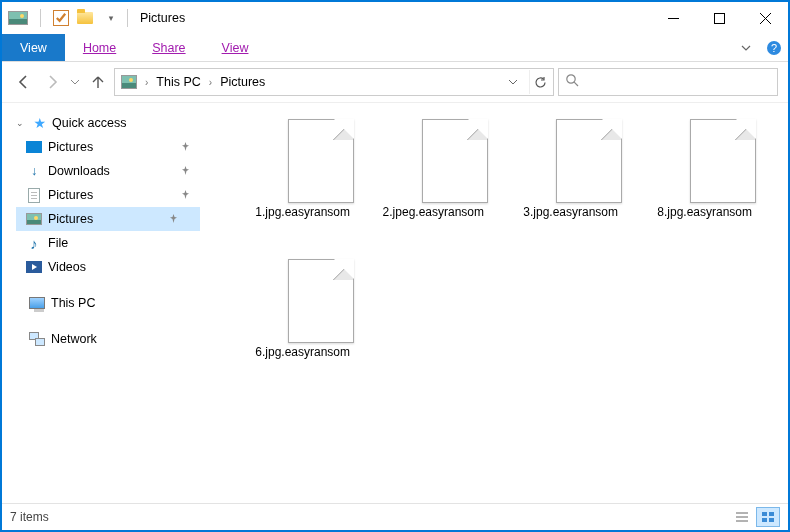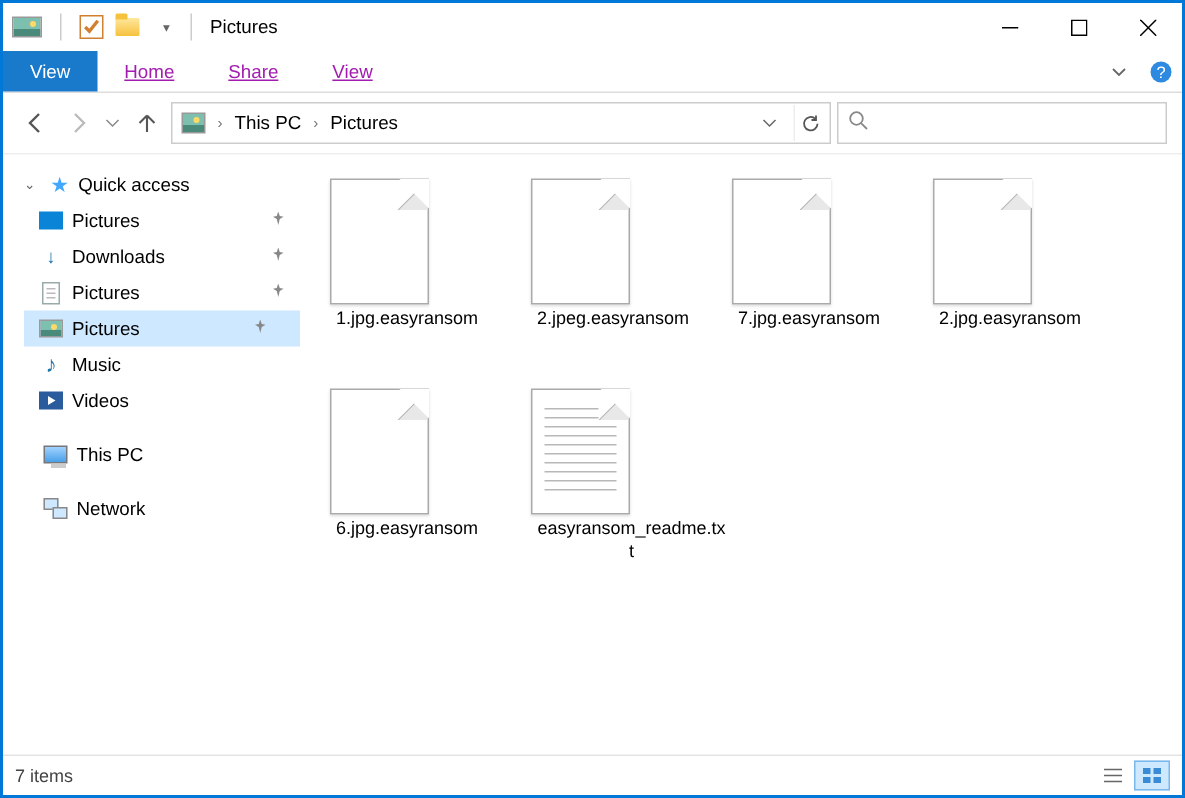--- a/index.html
+++ b/index.html
@@ -33,21 +33,21 @@
 .searchbox .sicon { color:#777; }
 .body { flex:1; display:flex; border-top: 1px solid #eee; min-height:0; }
 .nav { width: 210px; padding: 8px 0 8px 14px; font-size: 12.5px; color:#000; overflow:hidden; }
 .nav .item { display:flex; align-items:center; height:24px; gap:6px; padding-left: 10px; }
 .nav .item.top { padding-left: 0; }
 .nav .item .pin { margin-left:auto; margin-right:22px; color:#888; font-size:10px; }
 .nav .item.selected { background:#cde8ff; margin-right:12px; }
 .nav .gap { height: 12px; }
 .icon-sm { width:16px; height:16px; display:inline-flex; align-items:center; justify-content:center; }
 .files { flex:1; padding: 10px 0 0 8px; display:flex; flex-wrap:wrap; align-content:flex-start; }
-.file { width: 134px; height: 140px; display:flex; flex-direction:column; align-items:flex-start; padding-top:6px; gap:2px; }
+.file { width: 134px; height: 140px; display:flex; flex-direction:column; align-items:flex-end; padding-top:6px; gap:2px; }
 .file .thumb { width: 66px; height: 84px; position:relative; }
 .file .label { font-size: 12px; text-align:center; line-height:1.25; padding: 0 4px; word-break: break-word; }
 .blank-page { width:66px; height:84px; background:#fff; border:1px solid #aaa; position:relative; box-shadow: 0 1px 2px rgba(0,0,0,0.15); }
 .blank-page::before { content:""; position:absolute; top:0; right:0; width:20px; height:20px; background:linear-gradient(135deg, #fff 0 49%, #bbb 50% 52%, #e8e8e8 53% 100%); }
 .blank-page::after { content:""; position:absolute; top:-1px; right:-1px; width:20px; height:20px; background:#fff; clip-path: polygon(100% 0, 0 0, 100% 100%); }
 .txt-page { width:66px; height:84px; background:#fff; border:1px solid #aaa; position:relative; box-shadow: 0 1px 2px rgba(0,0,0,0.15); padding:12px 8px 0 8px; }
 .txt-page::before { content:""; position:absolute; top:0; right:0; width:20px; height:20px; background:linear-gradient(135deg, #fff 0 49%, #bbb 50% 52%, #e8e8e8 53% 100%); }
 .txt-page::after { content:""; position:absolute; top:-1px; right:-1px; width:20px; height:20px; background:#fff; clip-path: polygon(100% 0, 0 0, 100% 100%); }
 .txt-page .ln { height:1px; background:#b8b8b8; margin-bottom:5px; }
 .status { height: 26px; border-top:1px solid #e3e3e3; display:flex; align-items:center; padding: 13px 8px; font-size:12px; color:#444; }
@@ -225,21 +225,21 @@
             </span>
             <span>Pictures</span>
             <span class="pin"><svg width="9" height="9" viewBox="0 0 9 9">
                 <path d="M4.5 0 L5.5 3 L8 3.5 L5.5 5 L4.5 9 L3.5 5 L1 3.5 L3.5 3 Z" fill="#888"></path>
               </svg></span>
           </div>
           <div class="item">
             <span class="icon-sm">
               <span class="music-ico">♪</span>
             </span>
-            <span>Music</span>
+            <span>File</span>
           </div>
           <div class="item">
             <span class="icon-sm">
               <span class="vid-ico"></span>
             </span>
             <span>Videos</span>
           </div>
         </div>
       <div class="gap"></div>
       <div class="item top">
@@ -268,50 +268,33 @@
         <div class="file">
           <div class="thumb">
             <div class="blank-page"></div>
           </div>
           <div class="label">2.jpeg.easyransom</div>
         </div>
         <div class="file">
           <div class="thumb">
             <div class="blank-page"></div>
           </div>
-          <div class="label">7.jpg.easyransom</div>
-        </div>
-        <div class="file">
-          <div class="thumb">
-            <div class="blank-page"></div>
-          </div>
-          <div class="label">2.jpg.easyransom</div>
+          <div class="label">3.jpg.easyransom</div>
+        </div>
+        <div class="file">
+          <div class="thumb">
+            <div class="blank-page"></div>
+          </div>
+          <div class="label">8.jpg.easyransom</div>
         </div>
         <div class="file">
           <div class="thumb">
             <div class="blank-page"></div>
           </div>
           <div class="label">6.jpg.easyransom</div>
-        </div>
-        <div class="file">
-          <div class="thumb">
-            <div class="txt-page">
-              <div class="ln"></div>
-              <div class="ln"></div>
-              <div class="ln"></div>
-              <div class="ln"></div>
-              <div class="ln"></div>
-              <div class="ln"></div>
-              <div class="ln"></div>
-              <div class="ln"></div>
-              <div class="ln"></div>
-              <div class="ln"></div>
-            </div>
-          </div>
-          <div class="label">easyransom_readme.txt</div>
         </div>
       </div>
   </div>
 
   <div class="status">
     <span>7 items</span>
     <span class="spacer"></span>
     <div class="viewbtn">
         <svg width="14" height="12" viewBox="0 0 14 12">
           <line x1="1" y1="2" x2="13" y2="2" stroke="#666"></line>

